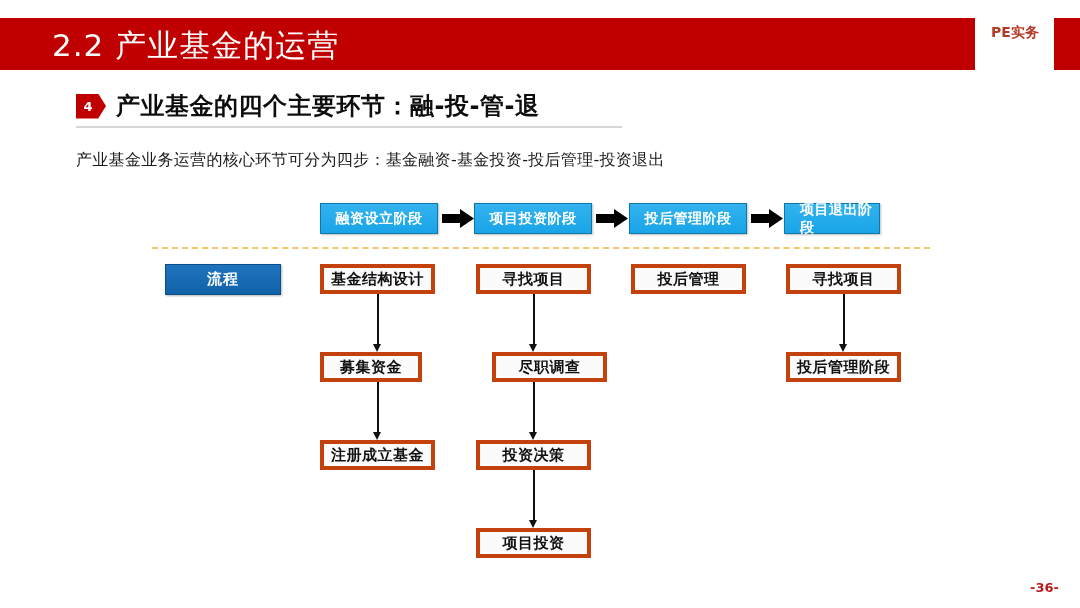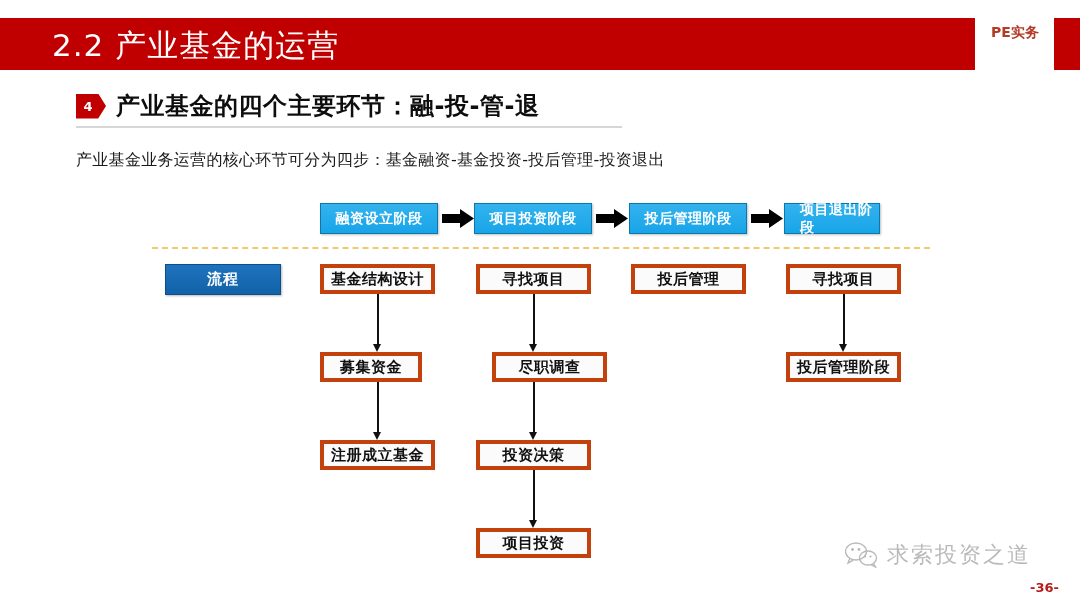--- a/index.html
+++ b/index.html
@@ -313,28 +313,15 @@
     <div class="flow-box" style="left:631px;top:264px;width:115px;">投后管理</div>
 
     <div class="flow-box" style="left:786px;top:264px;width:115px;">寻找项目</div>
     <div class="v-arrow" style="left:839px;top:294px;height:58px;">
       <div class="shaft" style="height:50px;"></div>
         <div class="head" style="top:50px;"></div>
     </div>
     <div class="flow-box" style="left:786px;top:352px;width:115px;">投后管理阶段</div>
   </div>
 
-  <div class="watermark">
-    <svg width="34" height="26" viewBox="0 0 34 26">
-      <ellipse cx="11" cy="9.5" rx="10.5" ry="8.5" fill="none" stroke="#5b5b5b" stroke-width="1.4"></ellipse>
-      <path d="M5 16 L3 21 L8.5 17.8" fill="none" stroke="#5b5b5b" stroke-width="1.4"></path>
-      <circle cx="7.5" cy="7.5" r="1.4" fill="#5b5b5b"></circle>
-      <circle cx="14" cy="7.5" r="1.4" fill="#5b5b5b"></circle>
-      <ellipse cx="23" cy="16" rx="8.5" ry="7" fill="none" stroke="#5b5b5b" stroke-width="1.4"></ellipse>
-      <path d="M28.5 21.5 L30.5 25 L26 22.6" fill="none" stroke="#5b5b5b" stroke-width="1.4"></path>
-      <circle cx="20" cy="14.5" r="1.1" fill="#5b5b5b"></circle>
-      <circle cx="25.5" cy="14.5" r="1.1" fill="#5b5b5b"></circle>
-    </svg>
-    <span class="watermark-text">求索投资之道</span>
-  </div>
   <div class="page-number">-36-</div>
 
 </div>
 
 </body></html>

